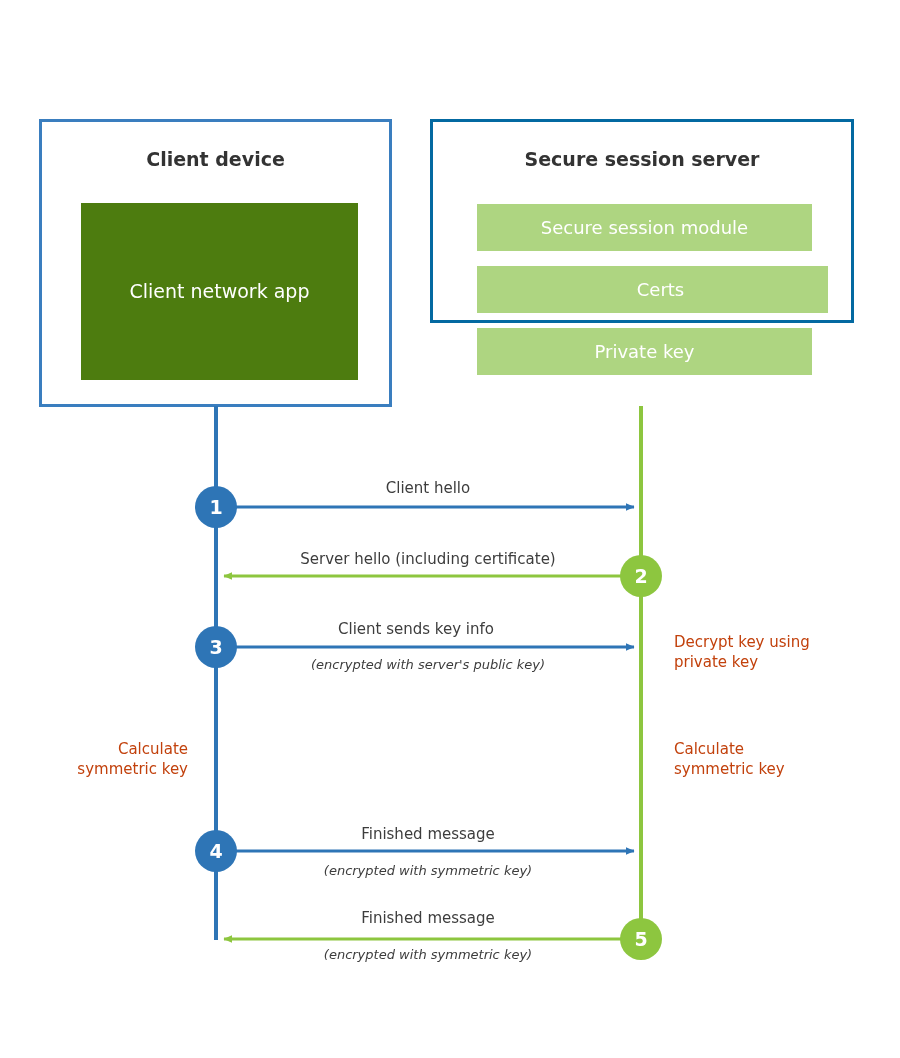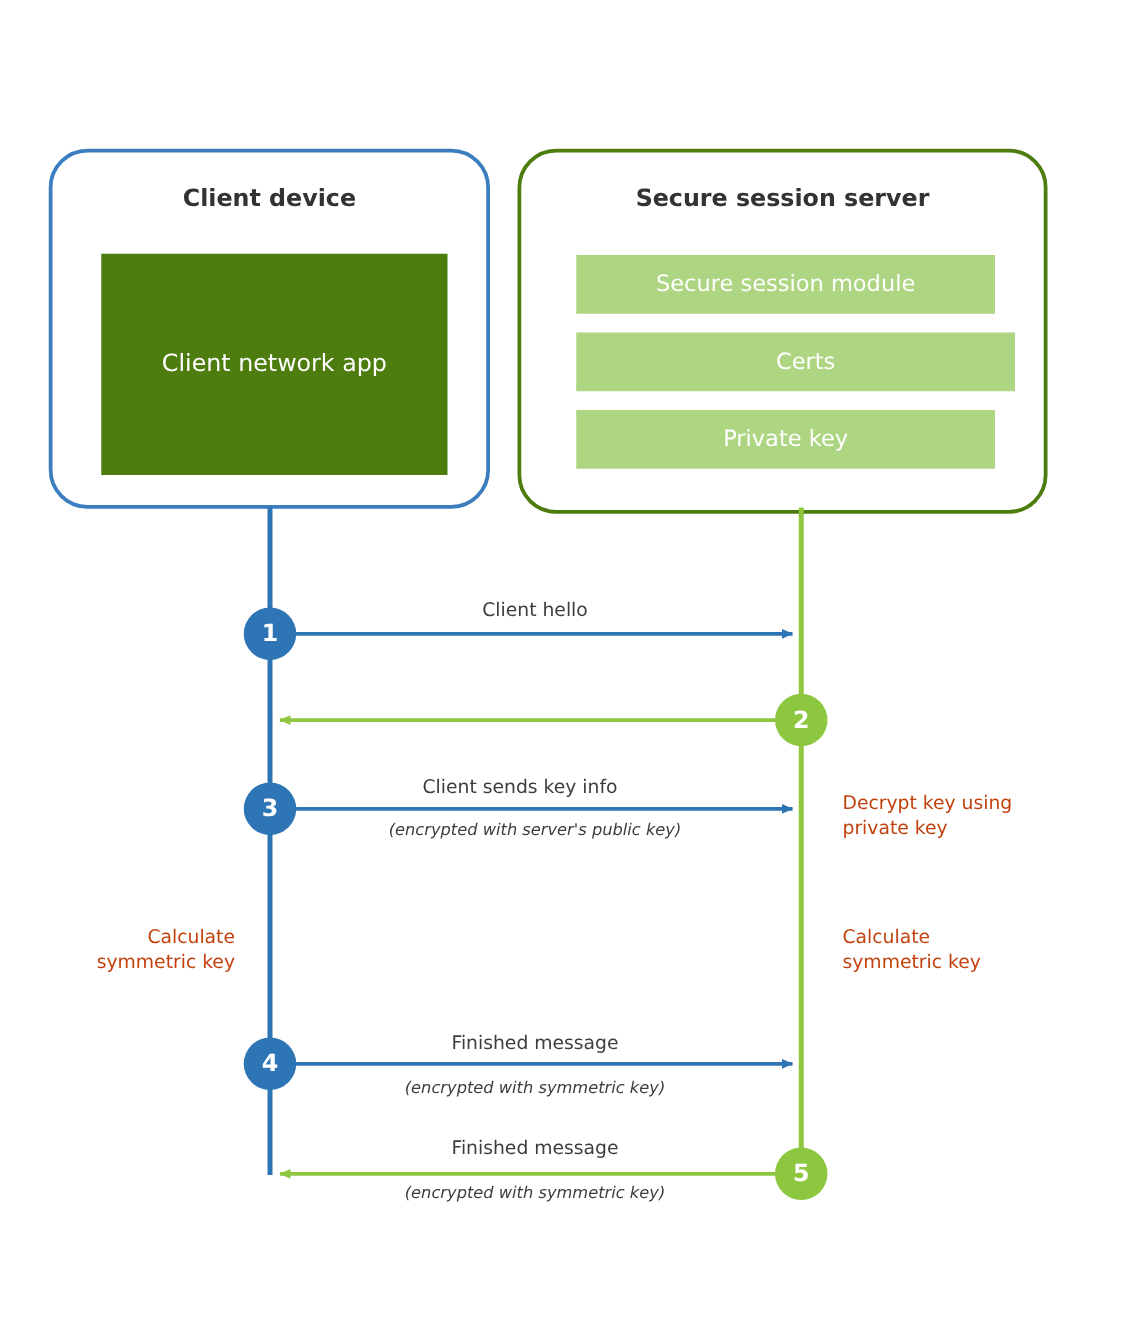--- a/index.html
+++ b/index.html
@@ -33,35 +33,34 @@
     color: #6f6f6f;
     letter-spacing: 0.2px;
     white-space: nowrap;
   }
 
   
   .party-box {
     position: absolute;
     background: #ffffff;
     box-sizing: border-box;
-    border-radius: 31px;
   }
   .party-box.client {
     left: 39px;
     top: 119px;
     width: 353px;
     height: 288px;
     border: 3px solid #3a7ebf;
   }
   .party-box.server {
-    left: 414px;
+    left: 430px;
     top: 119px;
     width: 424px;
-    height: 292px;
-    border: 3px solid #4d7c0f;
+    height: 204px;
+    border: 3px solid #0369a1;
   }
   .party-title {
     position: absolute;
     left: 0;
     right: 0;
     top: 26px;
     text-align: center;
     font-size: 19px;
     font-weight: bold;
     color: #333333;
@@ -209,20 +208,21 @@
   </div>
   <div class="step-circle client-side" style="left:195px; top:830px;">
     <span>4</span>
   </div>
   <div class="step-circle server-side" style="left:620px; top:918px;">
     <span>5</span>
   </div>
 
   <div class="msg-label" style="left:428px; top:479px;">Client hello</div>
 
+  <div class="msg-label" style="left:428px; top:550px;">Server hello (including certificate)</div>
 
   <div class="msg-label" style="left:416px; top:620px;">Client sends key info</div>
   <div class="msg-sub" style="left:428px; top:657px;">(encrypted with server's public key)</div>
 
   <div class="msg-label" style="left:428px; top:825px;">Finished message</div>
   <div class="msg-sub" style="left:428px; top:863px;">(encrypted with symmetric key)</div>
 
   <div class="msg-label" style="left:428px; top:909px;">Finished message</div>
   <div class="msg-sub" style="left:428px; top:947px;">(encrypted with symmetric key)</div>
 

